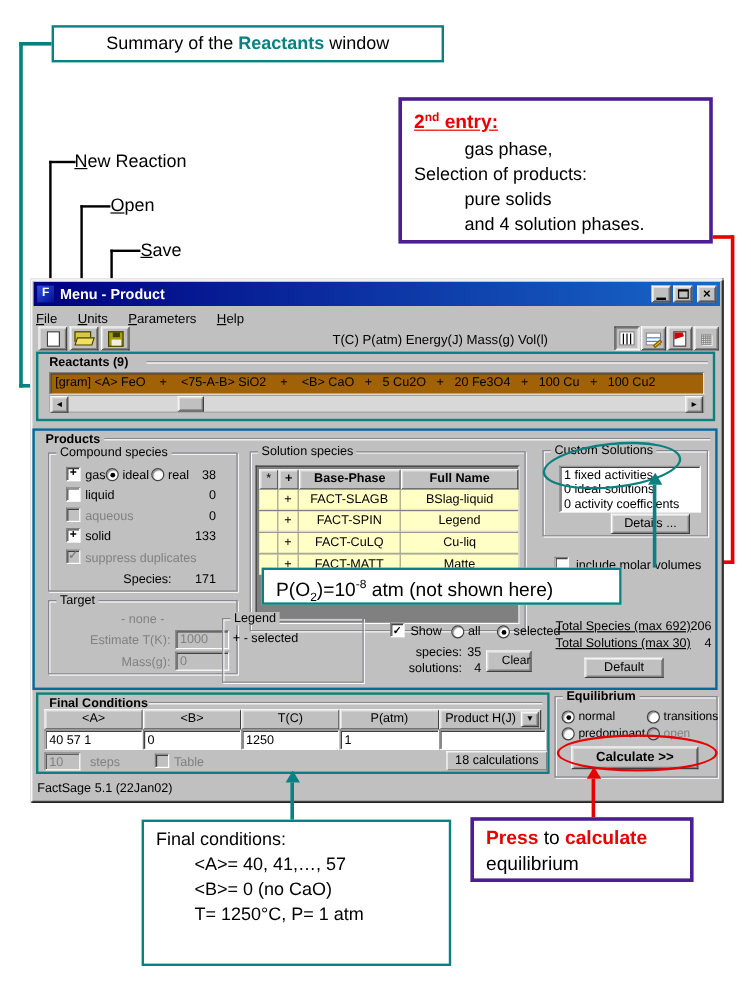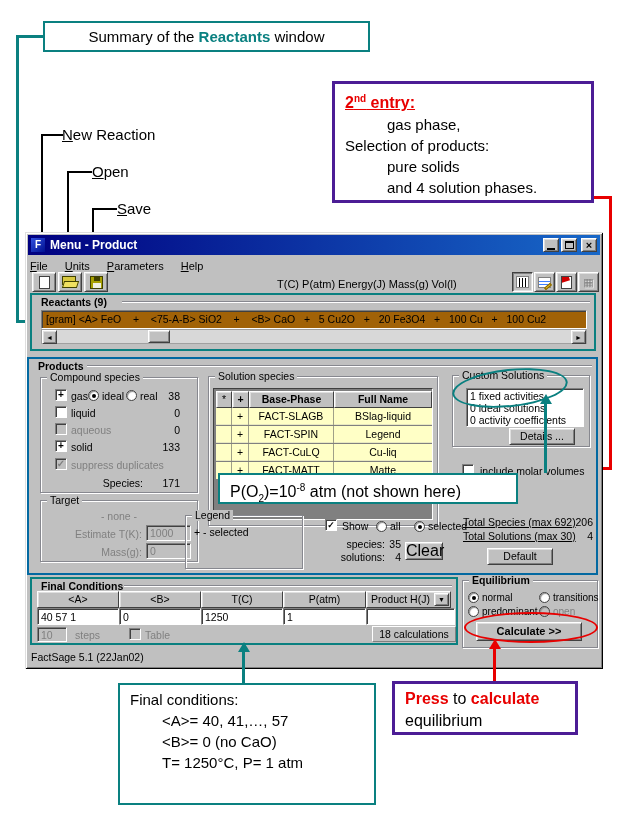--- a/index.html
+++ b/index.html
@@ -287,21 +287,21 @@
       <div class="txt" style="left:361px;top:161px;">all</div>
       <div class="radio" style="left:385px;top:162px;">
           <div class="dot"></div>
         </div>
       <div class="txt" style="left:399px;top:161px;">selected</div>
 
       <div class="txt" style="left:296px;top:179px;width:60px;text-align:right;">species:</div>
       <div class="txt" style="left:358px;top:179px;width:14px;text-align:right;">35</div>
       <div class="txt" style="left:290px;top:192px;width:66px;text-align:right;">solutions:</div>
       <div class="txt" style="left:358px;top:192px;width:14px;text-align:right;">4</div>
-      <div class="abs btn" style="left:376px;top:183px;width:38px;height:18px;text-align:center;line-height:16px;font-size:16px;">Clear</div>
+      <div class="abs btn" style="left:376px;top:183px;width:38px;height:18px;text-align:right;line-height:16px;font-size:10px;">Clear</div>
 
       <div class="txt link" style="left:434px;top:157px;">Total Species (max 692)</div>
       <div class="txt" style="left:536px;top:157px;width:28px;text-align:right;">206</div>
       <div class="txt link" style="left:434px;top:171px;">Total Solutions (max 30)</div>
       <div class="txt" style="left:536px;top:171px;width:28px;text-align:right;">4</div>
       <div class="abs btn" style="left:458px;top:189px;width:66px;height:17px;text-align:center;line-height:15px;font-size:10.5px;">Default</div>
     </div>
 
     <div class="abs teal-box" style="left:5px;top:345px;width:428px;height:68px;background:transparent;">
       <div class="txt b" style="left:6px;top:1px;background:#c0c0c0;padding:0 3px;">Final Conditions</div>

